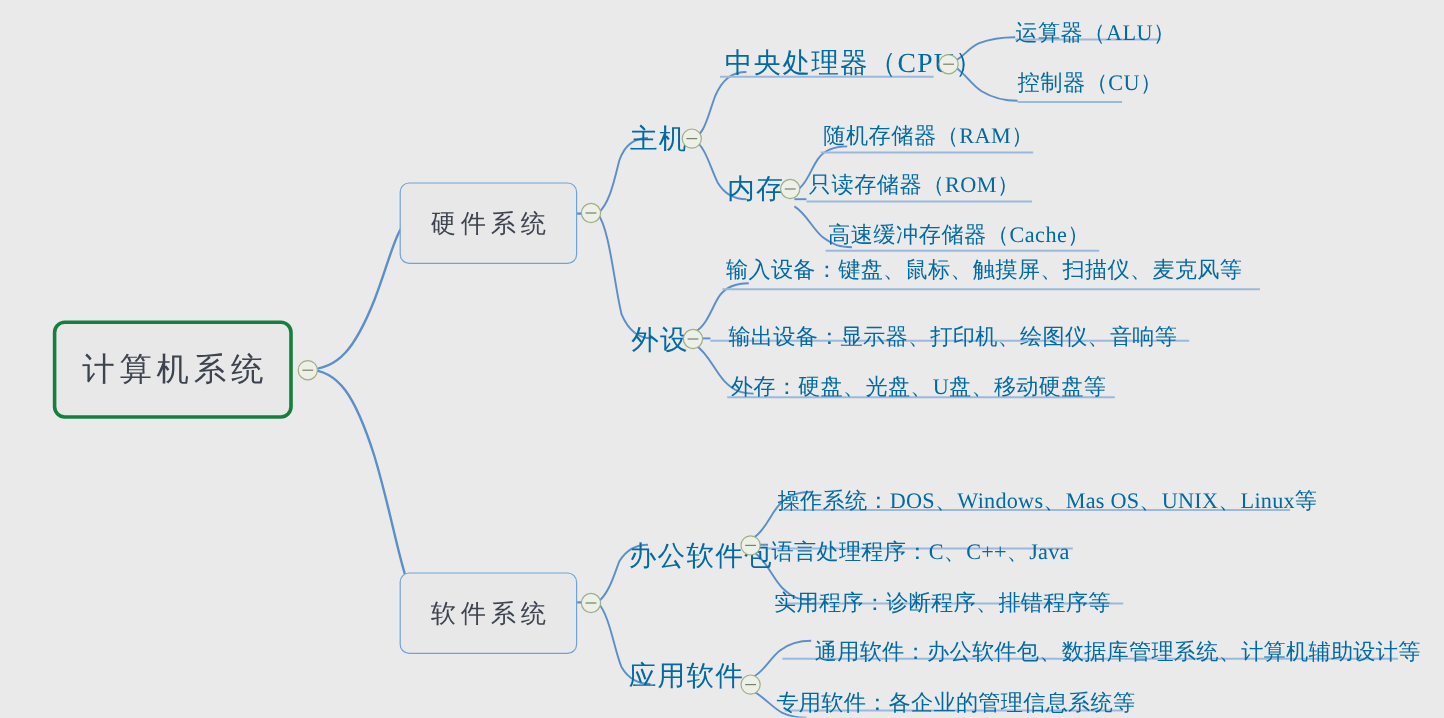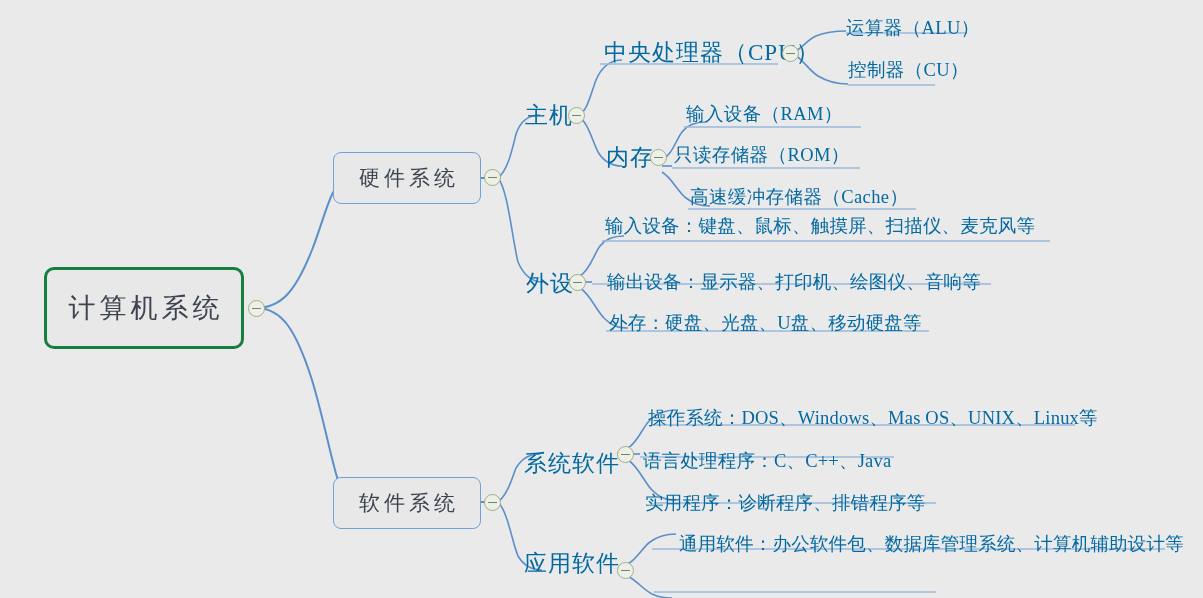--- a/index.html
+++ b/index.html
@@ -65,21 +65,21 @@
     left: 44px;
     top: 267px;
     width: 200px;
     height: 82px;
     font-size: 27px;
     border-width: 3px;
     border-radius: 10px;
   }
   .node-box.level2 {
     width: 148px;
-    height: 52px;
+    height: 68px;
     font-size: 21px;
     border-width: 1.6px;
     border-radius: 8px;
     border-color: #6fa3d6;
   }
 
   
   .label {
     position: absolute;
     white-space: nowrap;
@@ -187,39 +187,40 @@
 
   <div class="label topic" style="left:604px; top:41px;">中央处理器（CPU）</div>
   <div class="toggle" style="left:782px; top:45px;"></div>
 
   <div class="label leaf" style="left:846px; top:19px;">运算器（ALU）</div>
   <div class="label leaf" style="left:848px; top:61px;">控制器（CU）</div>
 
   <div class="label topic" style="left:606px; top:146px;">内存</div>
   <div class="toggle" style="left:650px; top:149px;"></div>
 
-  <div class="label leaf" style="left:686px; top:105px;">输入设备（RAM）</div>
+  <div class="label leaf" style="left:686px; top:105px;">随机存储器（RAM）</div>
   <div class="label leaf" style="left:674px; top:146px;">只读存储器（ROM）</div>
   <div class="label leaf" style="left:690px; top:188px;">高速缓冲存储器（Cache）</div>
 
   <div class="label topic" style="left:526px; top:272px;">外设</div>
   <div class="toggle" style="left:569px; top:274px;"></div>
 
   <div class="label leaf-wide" style="left:605px; top:217px;">输入设备：键盘、鼠标、触摸屏、扫描仪、麦克风等</div>
   <div class="label leaf-wide" style="left:607px; top:273px;">输出设备：显示器、打印机、绘图仪、音响等</div>
   <div class="label leaf-wide" style="left:609px; top:314px;">外存：硬盘、光盘、U盘、移动硬盘等</div>
 
   <div class="node-box level2" style="left:333px; top:477px;">软件系统</div>
   <div class="toggle" style="left:484px; top:494px;"></div>
 
-  <div class="label topic" style="left:524px; top:452px;">系统软件</div>
+  <div class="label topic" style="left:524px; top:452px;">办公软件包</div>
   <div class="toggle" style="left:617px; top:446px;"></div>
 
   <div class="label leaf-wide" style="left:648px; top:409px;">操作系统：DOS、Windows、Mas OS、UNIX、Linux等</div>
   <div class="label leaf-wide" style="left:645px; top:494px;">实用程序：诊断程序、排错程序等</div>
   <div class="label leaf-wide" style="left:643px; top:452px;">语言处理程序：C、C++、Java</div>
 
   <div class="label topic" style="left:524px; top:552px;">应用软件</div>
   <div class="toggle" style="left:617px; top:562px;"></div>
 
   <div class="label leaf-wide" style="left:679px; top:535px;">通用软件：办公软件包、数据库管理系统、计算机辅助设计等</div>
+  <div class="label leaf-wide" style="left:647px; top:578px;">专用软件：各企业的管理信息系统等</div>
 
 </div>
 
 </body></html>

